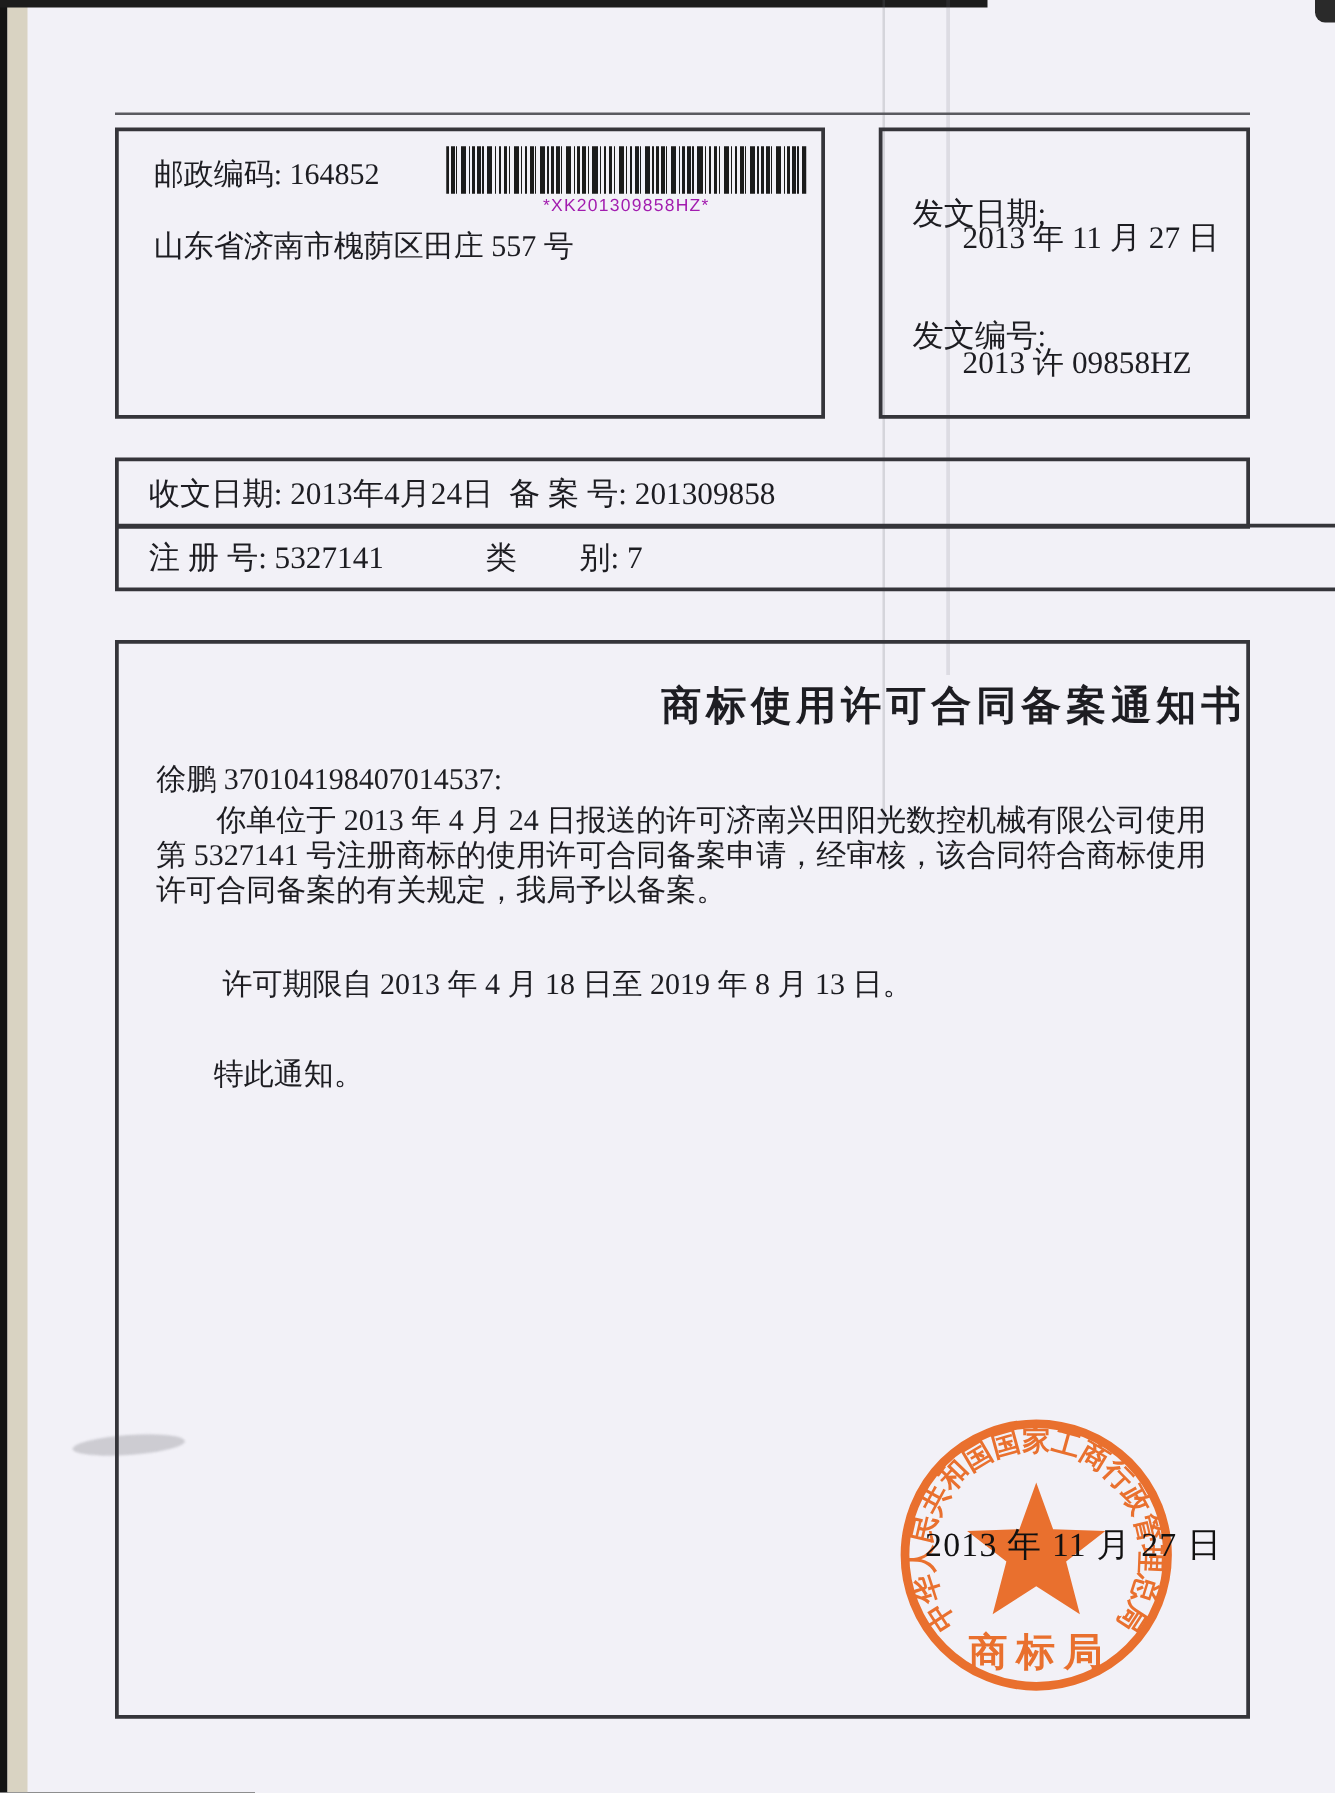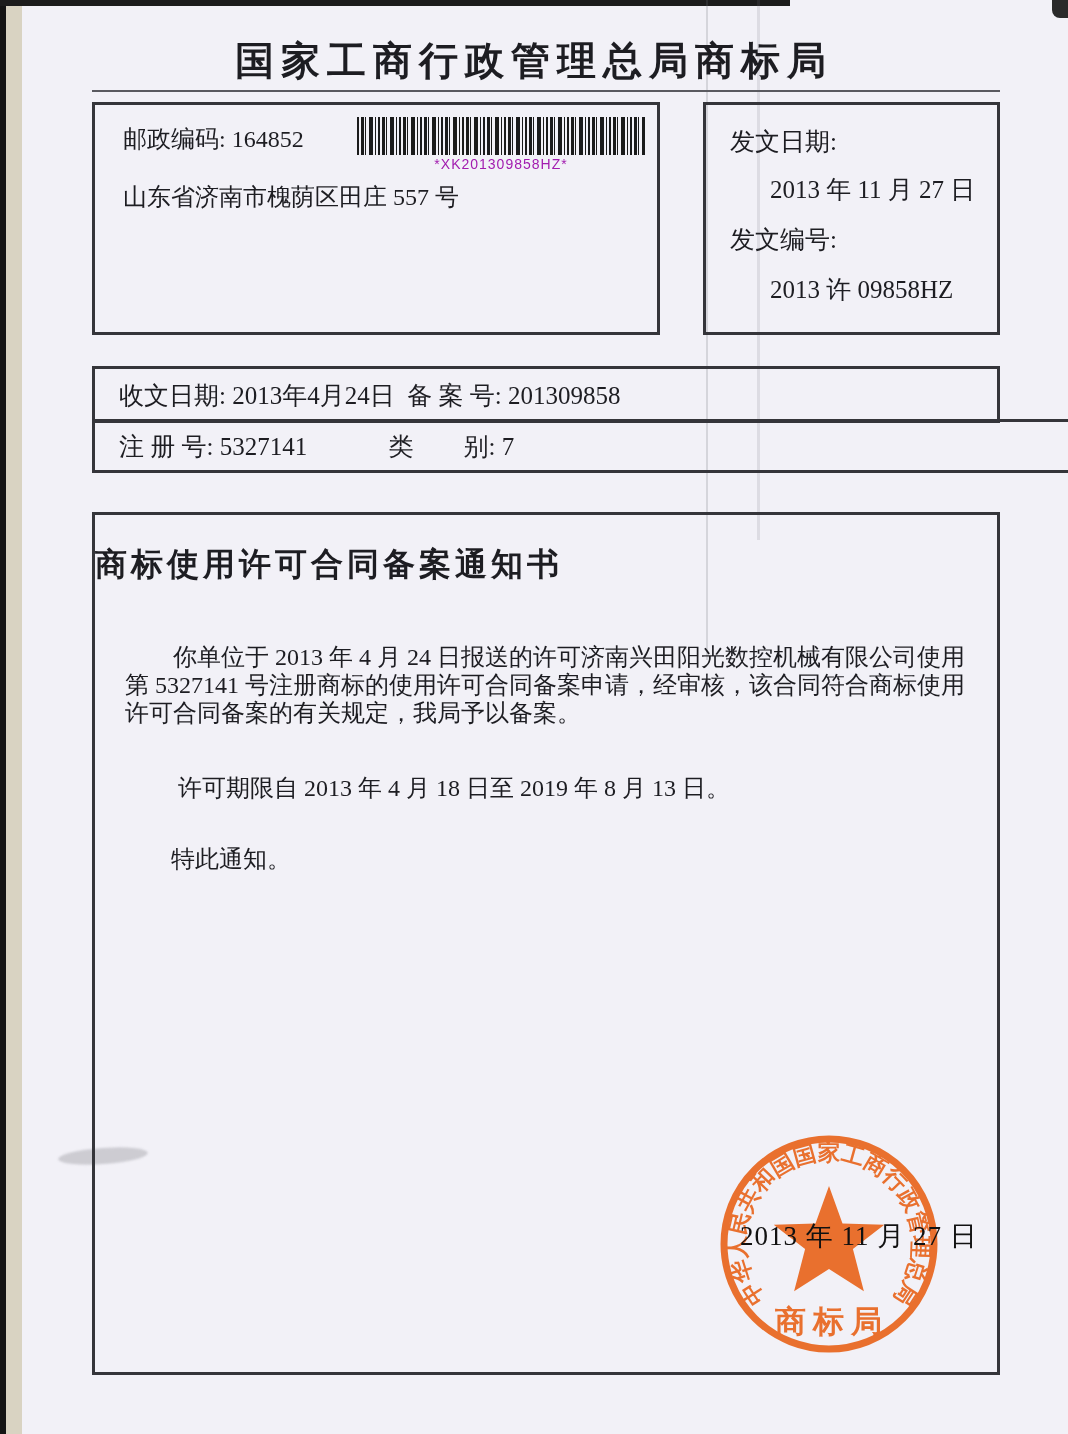--- a/index.html
+++ b/index.html
@@ -42,34 +42,34 @@
       #1b1b1b 0 2px,#f2f1f7 2px 4px,
       #1b1b1b 4px 7px,#f2f1f7 7px 8px,
       #1b1b1b 8px 9px,#f2f1f7 9px 12px,
       #1b1b1b 12px 16px,#f2f1f7 16px 18px,
       #1b1b1b 18px 19px,#f2f1f7 19px 21px);
   }
   .barcode-label{font-family:"Liberation Sans", sans-serif;font-size:14px;letter-spacing:1px;color:#a21caf;margin-top:1px;}
 
   
   .disp-box{left:703px;top:102px;width:297px;height:233px;}
-  .disp-label{position:absolute;left:24px;font-size:25px;white-space:nowrap;}
+  .disp-label{position:absolute;left:24px;font-size:25px;white-space:nowrap;margin-top:29px;}
   .disp-value{position:absolute;left:64px;font-size:25px;white-space:nowrap;}
   .dl1{top:20px;} .dv1{top:68px;} .dl2{top:118px;} .dv2{top:168px;}
 
   
   .meta-row1{left:92px;top:366px;width:908px;height:57px;}
   .meta-row2{left:92px;top:419px;width:981px;height:54px;}
   .meta-line{position:absolute;left:24px;top:50%;transform:translateY(-50%);font-size:25px;white-space:pre;}
 
   
   .main-box{left:92px;top:512px;width:908px;height:863px;}
   .notice-title{
     position:absolute;left:0;top:28px;width:100%;
-    text-align:left;font-size:32px;font-weight:700;letter-spacing:4px;
+    text-align:right;font-size:32px;font-weight:700;letter-spacing:4px;
   }
   .salutation{position:absolute;left:30px;top:92px;font-size:24px;}
   .body-para{
     position:absolute;left:30px;top:128px;width:850px;
     font-size:24px;line-height:28px;text-indent:2em;margin:0;
   }
   .period-para{
     position:absolute;left:30px;top:248px;width:850px;
     font-size:24px;line-height:40px;text-indent:2em;margin:5px;
   }
@@ -91,21 +91,20 @@
 <div id="scan">
 
   <div class="edge-left-dark"></div>
   <div class="edge-left-beige"></div>
   <div class="edge-top-dark"></div>
   <div class="edge-corner-tr"></div>
   <div class="crease c1"></div>
   <div class="crease c2"></div>
   <div class="smudge"></div>
 
-  <div class="org-title">国家工商行政管理总局商标局</div>
   <div class="title-rule"></div>
 
   <div class="docbox addr-box">
     <div class="addr-row postal">邮政编码: 164852</div>
     <div class="barcode-wrap">
       <div class="barcode"></div>
       <div class="barcode-label">*XK201309858HZ*</div>
     </div>
     <div class="addr-row addr">山东省济南市槐荫区田庄 557 号</div>
   </div>
@@ -119,20 +118,21 @@
 
   <div class="docbox meta-row1">
     <div class="meta-line">收文日期: 2013年4月24日  备 案 号: 201309858</div>
   </div>
   <div class="docbox meta-row2">
     <div class="meta-line">注 册 号: 5327141             类        别: 7</div>
   </div>
 
   <div class="docbox main-box">
     <div class="notice-title">商标使用许可合同备案通知书</div>
+    <div class="salutation">徐鹏 370104198407014537:</div>
     <p class="body-para">你单位于 2013 年 4 月 24 日报送的许可济南兴田阳光数控机械有限公司使用第 5327141 号注册商标的使用许可合同备案申请，经审核，该合同符合商标使用许可合同备案的有关规定，我局予以备案。</p>
     <p class="period-para">许可期限自 2013 年 4 月 18 日至 2019 年 8 月 13 日。</p>
     <div class="closing">特此通知。</div>
   </div>
 
   <div class="stamp">
     <svg viewBox="-116 -116 232 232">
       <circle cx="0" cy="0" r="105" fill="none" stroke="#e9702e" stroke-width="7"></circle>
       <path id="ringPath" d="M -68 49 A 84 84 0 1 1 68 49" fill="none"></path>
       <text fill="#e9702e" font-size="22.5" font-weight="700" font-family="Liberation Serif, serif">

